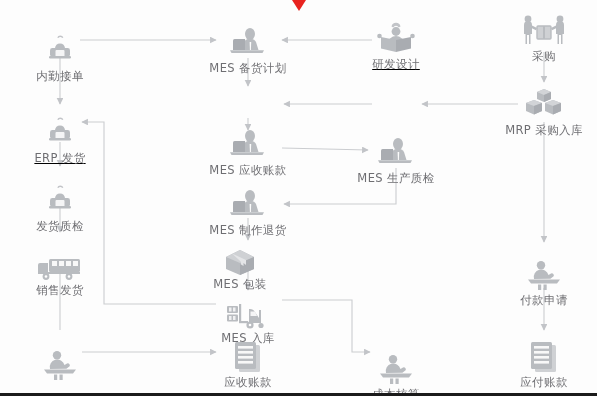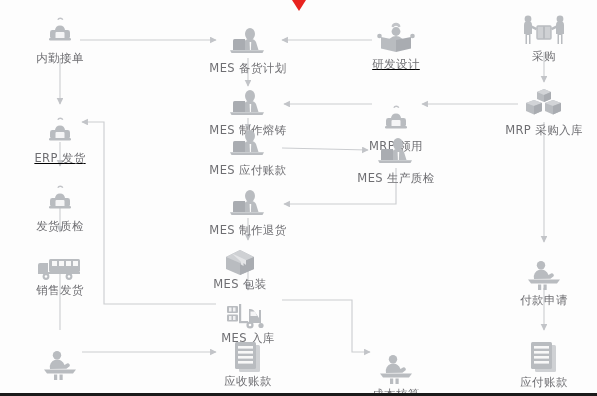--- a/index.html
+++ b/index.html
@@ -104,21 +104,21 @@
       <path d="M544,52 L544,82"></path>
 
       <path d="M518,104 L422,104"></path>
 
       <path d="M544,122 L544,242"></path>
 
       <path d="M544,288 L544,330"></path>
     </g>
   </svg>
 
-  <div class="node" style="left:60px;top:8px;">
+  <div class="node" style="left:60px;top:26px;">
     <div class="glyph">
       <svg width="30" height="34" viewBox="0 0 30 34">
         <path d="M12.2,3.6 a3.3,3.3 0 0 1 6.2,0 l-1.3,.5 a2,2 0 0 0 -3.6,0 z" fill="#c2c4c8"></path>
         <path d="M15,9.5 a5.2,5.2 0 0 1 5,4.6 h-10 a5.2,5.2 0 0 1 5,-4.6 z" fill="#b9bcc0"></path>
         <rect x="5" y="14" width="20" height="9" rx="2.4" fill="#b9bcc0"></rect>
         <rect x="10.5" y="16" width="9" height="7" rx="1" fill="#ffffff" opacity=".85"></rect>
         <rect x="4" y="22" width="22" height="2.4" rx="1.2" fill="#b9bcc0"></rect>
       </svg>
     </div>
     <div class="lbl">内勤接单</div>
@@ -189,44 +189,32 @@
         <ellipse cx="24" cy="6" rx="5" ry="6" fill="#b9bcc0"></ellipse>
         <path d="M18,14 a7,7 0 0 1 12,0 l2.5,8 h-17 z" fill="#b9bcc0"></path>
         <path d="M23.6,14 l1.6,0 l-.3,8 l-1,0 z" fill="#ffffff" opacity=".95"></path>
         <path d="M7,22 L7,12.5 a1.6,1.6 0 0 1 1.6,-1.6 L19,10.9 L19,22 z" fill="#a9acb1"></path>
         <path d="M4,22.3 L38,22.3 L36.5,25 L5.5,25 z" fill="#b9bcc0"></path>
       </svg>
     </div>
     <div class="lbl">MES 备货计划</div>
   </div>
 
-  <div class="node" style="left:248px;top:80px;">
+
+  <div class="node" style="left:248px;top:120px;">
     <div class="glyph">
       <svg width="44" height="32" viewBox="0 0 44 32">
         <ellipse cx="24" cy="6" rx="5" ry="6" fill="#b9bcc0"></ellipse>
         <path d="M18,14 a7,7 0 0 1 12,0 l2.5,8 h-17 z" fill="#b9bcc0"></path>
         <path d="M23.6,14 l1.6,0 l-.3,8 l-1,0 z" fill="#ffffff" opacity=".95"></path>
         <path d="M7,22 L7,12.5 a1.6,1.6 0 0 1 1.6,-1.6 L19,10.9 L19,22 z" fill="#a9acb1"></path>
         <path d="M4,22.3 L38,22.3 L36.5,25 L5.5,25 z" fill="#b9bcc0"></path>
       </svg>
     </div>
-    <div class="lbl">MES 制作熔铸</div>
-  </div>
-
-  <div class="node" style="left:248px;top:120px;">
-    <div class="glyph">
-      <svg width="44" height="32" viewBox="0 0 44 32">
-        <ellipse cx="24" cy="6" rx="5" ry="6" fill="#b9bcc0"></ellipse>
-        <path d="M18,14 a7,7 0 0 1 12,0 l2.5,8 h-17 z" fill="#b9bcc0"></path>
-        <path d="M23.6,14 l1.6,0 l-.3,8 l-1,0 z" fill="#ffffff" opacity=".95"></path>
-        <path d="M7,22 L7,12.5 a1.6,1.6 0 0 1 1.6,-1.6 L19,10.9 L19,22 z" fill="#a9acb1"></path>
-        <path d="M4,22.3 L38,22.3 L36.5,25 L5.5,25 z" fill="#b9bcc0"></path>
-      </svg>
-    </div>
-    <div class="lbl">MES 应付账款</div>
+    <div class="lbl">MES 应收账款</div>
   </div>
 
   <div class="node" style="left:248px;top:180px;">
     <div class="glyph">
       <svg width="44" height="32" viewBox="0 0 44 32">
         <ellipse cx="24" cy="6" rx="5" ry="6" fill="#b9bcc0"></ellipse>
         <path d="M18,14 a7,7 0 0 1 12,0 l2.5,8 h-17 z" fill="#b9bcc0"></path>
         <path d="M23.6,14 l1.6,0 l-.3,8 l-1,0 z" fill="#ffffff" opacity=".95"></path>
         <path d="M7,22 L7,12.5 a1.6,1.6 0 0 1 1.6,-1.6 L19,10.9 L19,22 z" fill="#a9acb1"></path>
         <path d="M4,22.3 L38,22.3 L36.5,25 L5.5,25 z" fill="#b9bcc0"></path>
@@ -264,21 +252,21 @@
         <path d="M25.5,11.5 L30,11.5 L32,16 L25.5,16 z" fill="#ffffff" opacity=".85"></path>
         <rect x="34" y="10" width="2" height="13" fill="#b9bcc0"></rect>
         <circle cx="25" cy="25" r="3.6" fill="#b9bcc0"></circle>
         <circle cx="25" cy="25" r="1.3" fill="#ffffff"></circle>
         <circle cx="36" cy="25.5" r="2.6" fill="#b9bcc0"></circle>
       </svg>
     </div>
     <div class="lbl">MES 入库</div>
   </div>
 
-  <div class="node" style="left:248px;top:332px;font-family:Liberation Mono, monospace;">
+  <div class="node" style="left:248px;top:332px;">
     <div class="glyph">
       <svg width="34" height="34" viewBox="0 0 34 34">
         <rect x="8" y="5" width="21" height="27" rx="1.5" fill="#cfd1d4"></rect>
         <rect x="4" y="2" width="21" height="27" rx="1.5" fill="#b9bcc0"></rect>
         <g fill="#ffffff" opacity=".9">
           <rect x="7" y="6" width="15" height="2.6"></rect>
           <rect x="7" y="11" width="15" height="2.6"></rect>
           <rect x="7" y="16" width="15" height="2.6"></rect>
           <rect x="7" y="21" width="15" height="2.6"></rect>
         </g>
@@ -295,32 +283,20 @@
         <path d="M13,24 a8,8 0 0 1 16,0 z" fill="#b9bcc0"></path>
         <path d="M21,20 L21,32 L6,28.5 L6,17 z" fill="#b9bcc0"></path>
         <path d="M21,20 L21,32 L36,28.5 L36,17 z" fill="#a9acb1"></path>
         <circle cx="4.5" cy="16" r="2.3" fill="#b9bcc0"></circle>
         <circle cx="37.5" cy="16" r="2.3" fill="#b9bcc0"></circle>
       </svg>
     </div>
     <div class="lbl">研发设计</div>
   </div>
 
-  <div class="node" style="left:396px;top:96px;">
-    <div class="glyph">
-      <svg width="30" height="34" viewBox="0 0 30 34">
-        <path d="M12.2,3.6 a3.3,3.3 0 0 1 6.2,0 l-1.3,.5 a2,2 0 0 0 -3.6,0 z" fill="#c2c4c8"></path>
-        <path d="M15,9.5 a5.2,5.2 0 0 1 5,4.6 h-10 a5.2,5.2 0 0 1 5,-4.6 z" fill="#b9bcc0"></path>
-        <rect x="5" y="14" width="20" height="9" rx="2.4" fill="#b9bcc0"></rect>
-        <rect x="10.5" y="16" width="9" height="7" rx="1" fill="#ffffff" opacity=".85"></rect>
-        <rect x="4" y="22" width="22" height="2.4" rx="1.2" fill="#b9bcc0"></rect>
-      </svg>
-    </div>
-    <div class="lbl">MRP 领用</div>
-  </div>
 
   <div class="node" style="left:396px;top:128px;">
     <div class="glyph">
       <svg width="44" height="32" viewBox="0 0 44 32">
         <ellipse cx="24" cy="6" rx="5" ry="6" fill="#b9bcc0"></ellipse>
         <path d="M18,14 a7,7 0 0 1 12,0 l2.5,8 h-17 z" fill="#b9bcc0"></path>
         <path d="M23.6,14 l1.6,0 l-.3,8 l-1,0 z" fill="#ffffff" opacity=".95"></path>
         <path d="M7,22 L7,12.5 a1.6,1.6 0 0 1 1.6,-1.6 L19,10.9 L19,22 z" fill="#a9acb1"></path>
         <path d="M4,22.3 L38,22.3 L36.5,25 L5.5,25 z" fill="#b9bcc0"></path>
       </svg>

